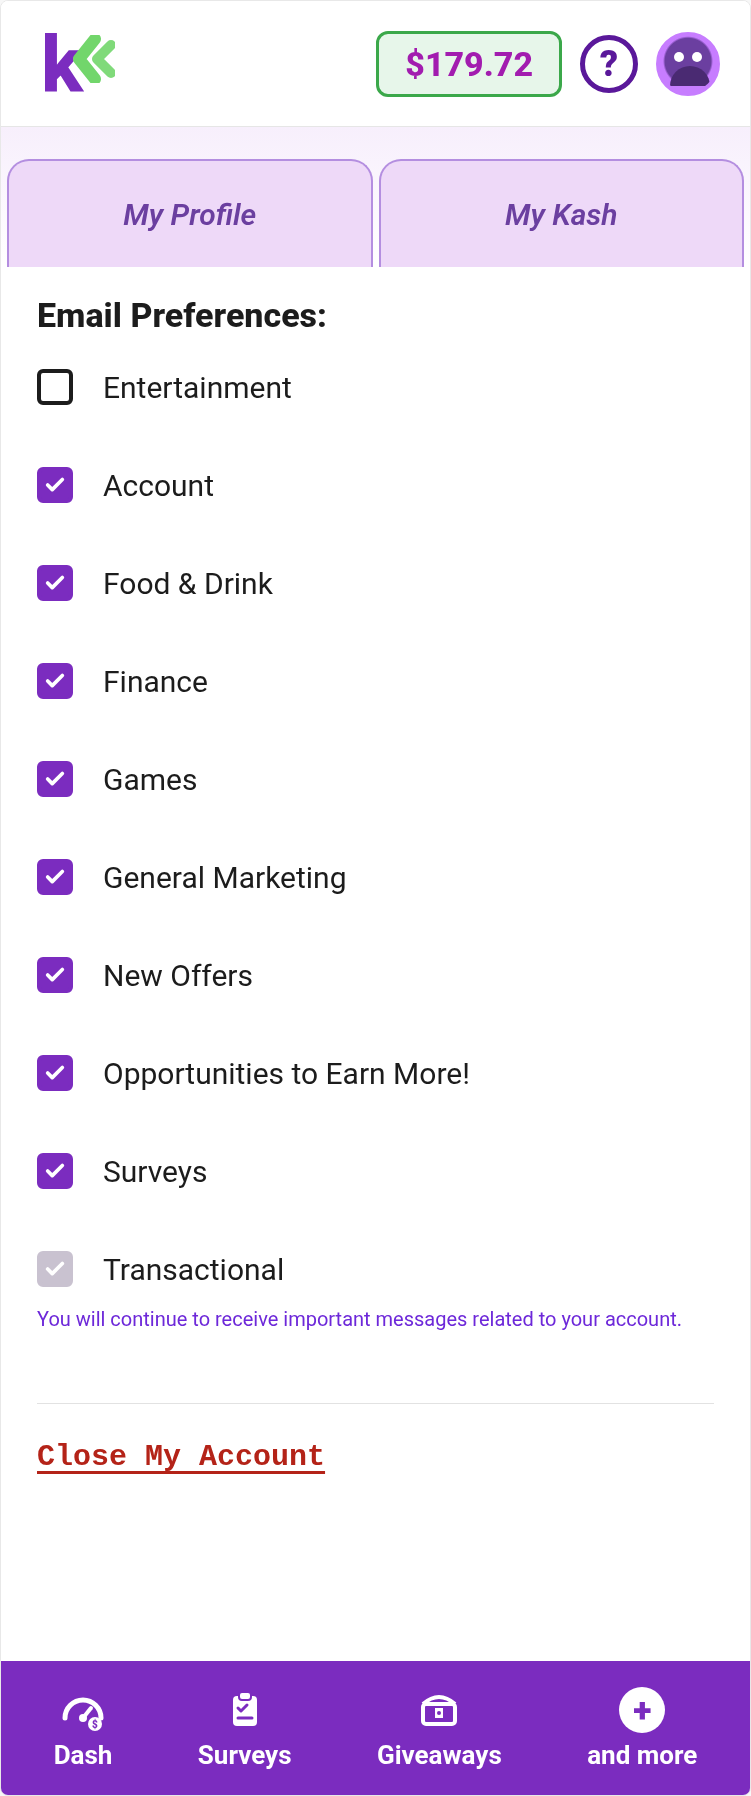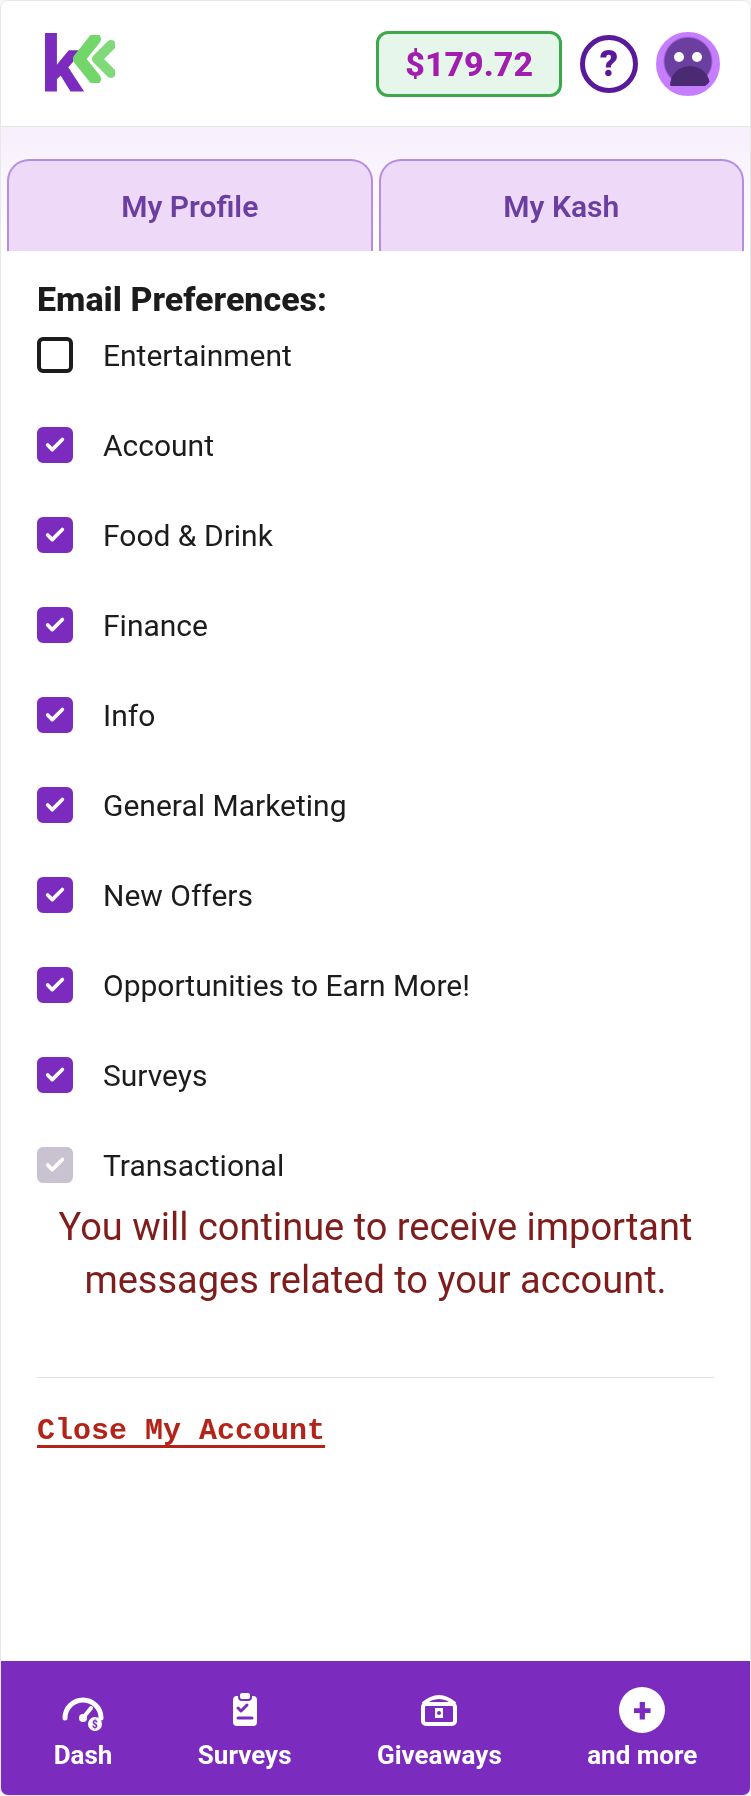--- a/index.html
+++ b/index.html
@@ -14,35 +14,35 @@
   .spacer { flex: 1; }
   .balance-pill { border: 3px solid #3ba84a; border-radius: 12px; background: #e7f6ea; padding: 10px 26px; font-size: 34px; font-weight: 800; color: #a21caf; }
   .help-circle { width: 58px; height: 58px; border-radius: 50%; border: 5px solid #5a189a; display: flex; align-items: center; justify-content: center; color: #5a189a; font-size: 36px; font-weight: 900; }
   .avatar { width: 64px; height: 64px; border-radius: 50%; background: radial-gradient(circle at 50% 45%, #6b3fa0 0 55%, #c77dff 60% 100%); border: 4px solid #c77dff; position: relative; overflow: hidden; }
   .avatar::before { content:""; position:absolute; left:14px; top:16px; width:10px; height:10px; background:#fff; border-radius:50%; box-shadow: 18px 0 0 #fff; }
   .avatar::after { content:""; position:absolute; left:10px; bottom:6px; width:40px; height:20px; background:#4a2a72; border-radius: 40px 40px 0 0; }
 
   
   .tabs-wrap { background: linear-gradient(#f7effc, #fff); padding-top: 32px; }
   .tabs { display: flex; gap: 6px; padding: 0 6px; }
-  .tab { flex: 1; height: 92px; display:flex; align-items:center; justify-content:center; font-size: 30px; font-weight: 600; border: 2px solid #b48ee0; border-bottom: none; border-radius: 22px 22px 0 0; background: #eed9f8; color: #6b3fa0; cursor: pointer; }
+  .tab { flex: 1; height: 108px; display:flex; align-items:center; justify-content:center; font-size: 30px; font-weight: 600; border: 2px solid #b48ee0; border-bottom: none; border-radius: 22px 22px 0 0; background: #eed9f8; color: #6b3fa0; cursor: pointer; font-style: italic; }
   .tab.active { background: #fff; border-color: #6b3fa0; color: #5a189a; font-weight: 800; font-size: 32px; }
 
   
   .content { flex: 1; padding: 28px 36px 20px 36px; overflow: hidden; }
-  .section-title { font-size: 34px; font-weight: 800; color: #1c1c1c; margin-bottom: 18px; }
+  .section-title { font-size: 34px; font-weight: 800; color: #1c1c1c; margin-bottom: 26px; }
   .pref-list { display: flex; flex-direction: column; gap: 54px; }
-  .pref-item { display: flex; align-items: center; gap: 30px; }
+  .pref-item { display: flex; align-items: center; gap: 30px; margin-top: 8px; }
   .checkbox { width: 36px; height: 36px; border-radius: 6px; border: 4px solid #1c1c1c; background: #fff; display:flex; align-items:center; justify-content:center; flex-shrink:0; }
   .checkbox.checked { background: #7b2cbf; border-color: #7b2cbf; }
   .checkbox.disabled { background: #c9c2d0; border-color: #c9c2d0; }
   .checkbox svg { display:none; }
   .checkbox.checked svg, .checkbox.disabled svg { display:block; }
   .pref-label { font-size: 30px; color: #1c1c1c; }
-  .disclaimer { margin-top: 18px; font-size: 38px; color: #7f1d1d; line-height: 1.4; text-align: center; }
+  .disclaimer { margin-top: 18px; font-size: 20px; color: #6d28d9; line-height: 1.4; }
   .divider { height: 1px; background: #e2e2e2; margin: 70px 0 36px 0; }
   .close-link { font-size: 30px; font-weight: 800; color: #b42318; text-decoration: underline; text-underline-offset: 6px; cursor:pointer;font-family:Liberation Mono, monospace; }
 
   
   .bottom-nav { height: 134px; background: #7b2cbf; display: flex; align-items: center; justify-content: space-around; padding: 0 10px; }
   .nav-item { display:flex; flex-direction:column; align-items:center; gap:6px; color:#fff; font-size: 26px; font-weight:700; cursor:pointer; }
   .nav-icon { width: 48px; height: 48px; display:flex; align-items:center; justify-content:center; }
   .nav-icon svg { width: 44px; height: 44px; }
   .plus-circle { width:46px; height:46px; border-radius:50%; background:#fff; color:#7b2cbf; display:flex; align-items:center; justify-content:center; font-size:34px; font-weight:900; }
 </style>
@@ -106,21 +106,21 @@
             </svg>
           </div>
           <span class="pref-label">Finance</span>
         </div>
         <div class="pref-item">
           <div class="checkbox checked">
             <svg width="22" height="22" viewBox="0 0 24 24">
               <path d="M4 12 l5 5 l11 -11" stroke="#fff" stroke-width="4" fill="none" stroke-linecap="round" stroke-linejoin="round"></path>
             </svg>
           </div>
-          <span class="pref-label">Info</span>
+          <span class="pref-label">Games</span>
         </div>
         <div class="pref-item">
           <div class="checkbox checked">
             <svg width="22" height="22" viewBox="0 0 24 24">
               <path d="M4 12 l5 5 l11 -11" stroke="#fff" stroke-width="4" fill="none" stroke-linecap="round" stroke-linejoin="round"></path>
             </svg>
           </div>
           <span class="pref-label">General Marketing</span>
         </div>
         <div class="pref-item">

